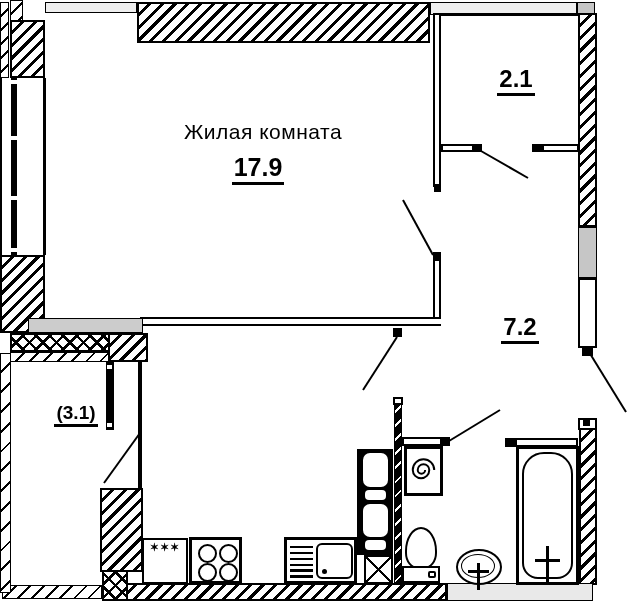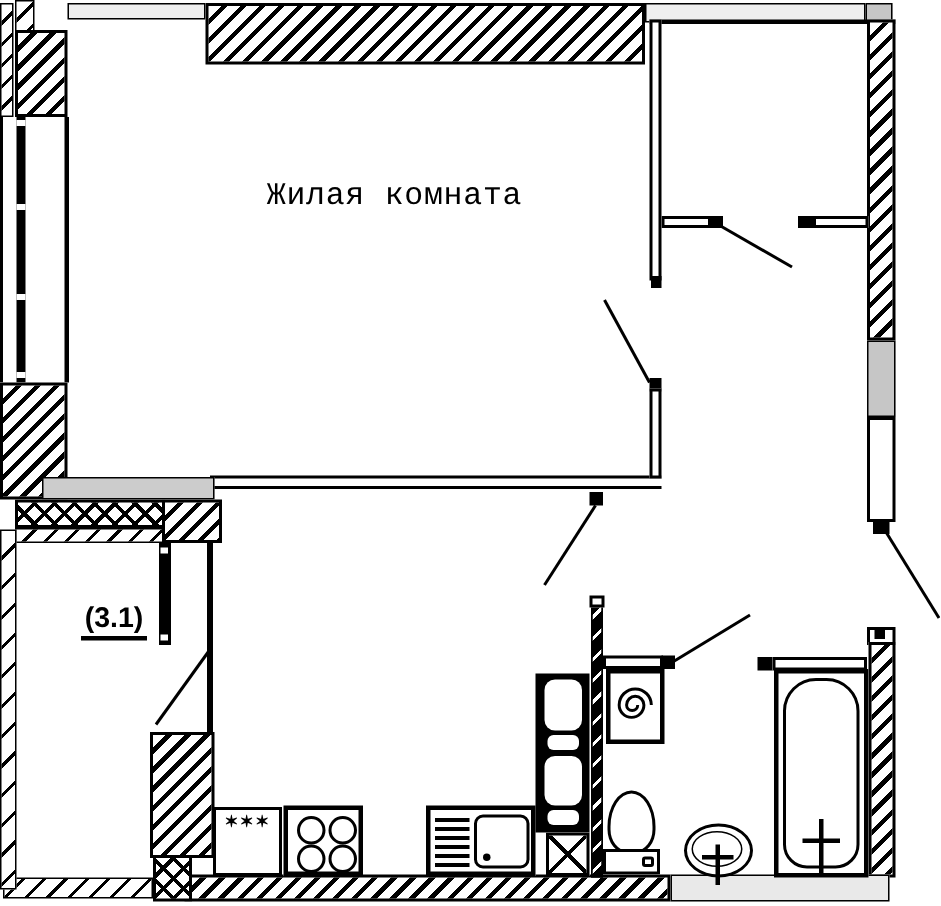--- a/index.html
+++ b/index.html
@@ -147,21 +147,24 @@
 
   <svg class="overlay" width="627" height="604" viewBox="0 0 627 604">
     <line x1="403" y1="200" x2="433" y2="255" stroke="#000" stroke-width="2"></line>
     <line x1="481" y1="151" x2="528" y2="178" stroke="#000" stroke-width="2"></line>
     <line x1="397" y1="337" x2="363" y2="390" stroke="#000" stroke-width="2"></line>
     <line x1="140" y1="433" x2="104" y2="483" stroke="#000" stroke-width="2"></line>
     <line x1="449" y1="441" x2="500" y2="410" stroke="#000" stroke-width="2"></line>
     <line x1="589" y1="352" x2="626" y2="412" stroke="#000" stroke-width="2"></line>
   </svg>
 
-  <div class="abs roomlabel" style="left:150px;top:120px;width:226px;font-family:Liberation Mono, monospace;">Жилая комната</div>
+  <div class="abs roomlabel" style="left:150px;top:120px;width:226px;">Жилая комната</div>
+  <div class="abs areanum" style="left:208px;top:153px;width:100px;font-size:25px;"><span>17.9</span></div>
 
+  <div class="abs areanum" style="left:486px;top:65px;width:60px;font-size:24px;"><span>2.1</span></div>
 
+  <div class="abs areanum" style="left:490px;top:313px;width:60px;font-size:24px;"><span>7.2</span></div>
 
 
   <div class="abs areanum" style="left:41px;top:402px;width:70px;font-size:19px;"><span>(3.1)</span></div>
 
 
 </div>
 
 </body></html>

